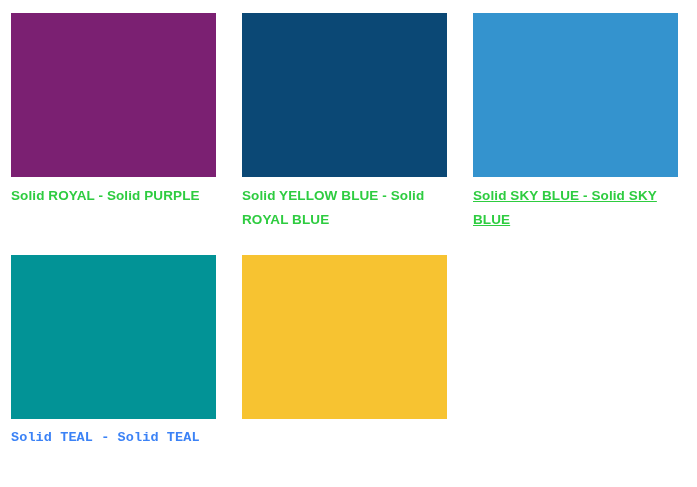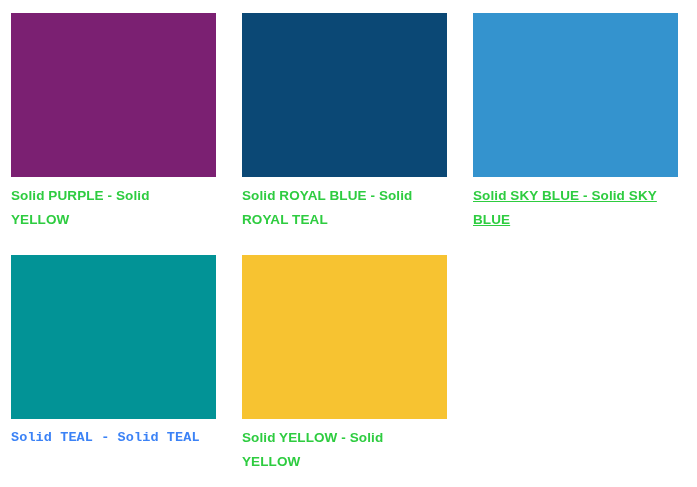--- a/index.html
+++ b/index.html
@@ -46,37 +46,36 @@
     word-wrap: break-word;
   }
 </style>
 </head>
 <body style="background-color: rgb(255, 255, 255);">
 
 <div class="gallery">
 
   <div class="swatch-card">
     <span class="swatch-chip" style="background-color: rgb(123, 32, 114);"></span>
-    <span class="swatch-caption" style="color: rgb(46, 204, 64);">Solid PURPLE - Solid YELLOW</span>
+    <span class="swatch-caption" style="color: rgb(46, 204, 64);">Solid ROYAL - Solid PURPLE</span>
   </div>
 
 
   <div class="swatch-card">
     <span class="swatch-chip" style="background-color: rgb(11, 72, 117);"></span>
-    <span class="swatch-caption" style="color: rgb(46, 204, 64);">Solid ROYAL BLUE - Solid ROYAL TEAL</span>
+    <span class="swatch-caption" style="color: rgb(46, 204, 64);">Solid YELLOW BLUE - Solid ROYAL BLUE</span>
   </div>
 
   <div class="swatch-card">
     <span class="swatch-chip" style="background-color: rgb(52, 147, 206);"></span>
     <span class="swatch-caption" style="color: rgb(46, 204, 64); text-decoration: underline;">Solid SKY BLUE - Solid SKY BLUE</span>
   </div>
 
   <div class="swatch-card">
     <span class="swatch-chip" style="background-color: rgb(2, 147, 150);"></span>
     <span class="swatch-caption" style="color: #3b82f6; font-family: Liberation Mono, monospace;">Solid TEAL - Solid TEAL</span>
   </div>
 
   <div class="swatch-card">
     <span class="swatch-chip" style="background-color: rgb(247, 195, 49);"></span>
-    <span class="swatch-caption" style="color: rgb(46, 204, 64);">Solid YELLOW - Solid YELLOW</span>
   </div>
 
 </div>
 
 </body></html>

